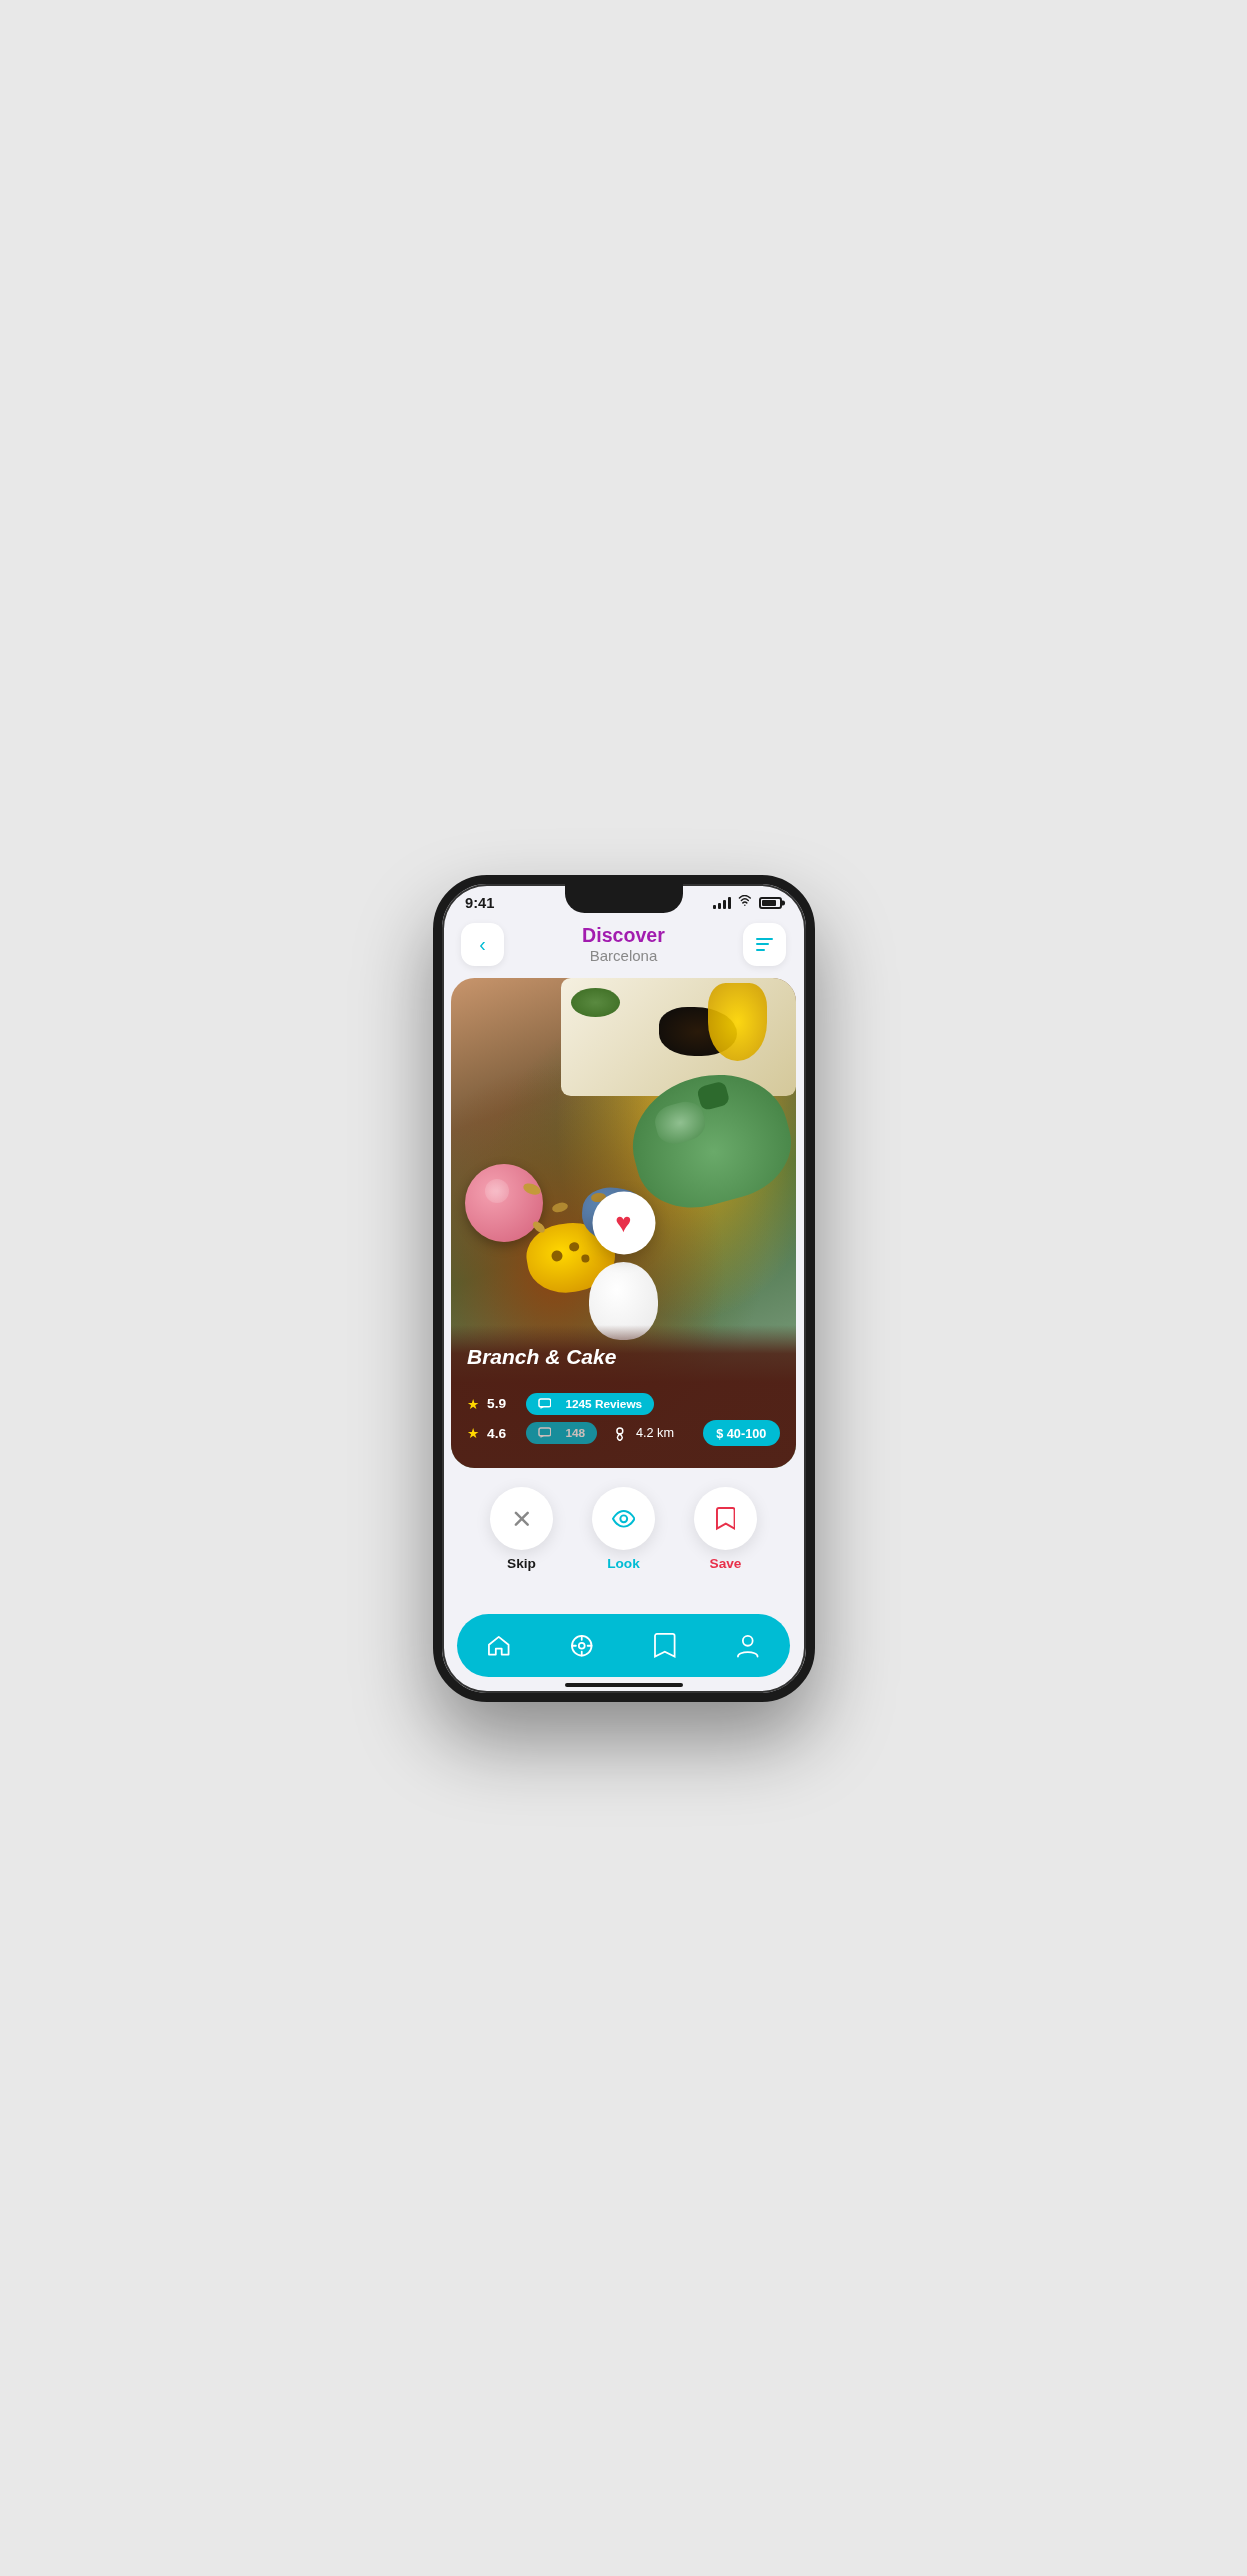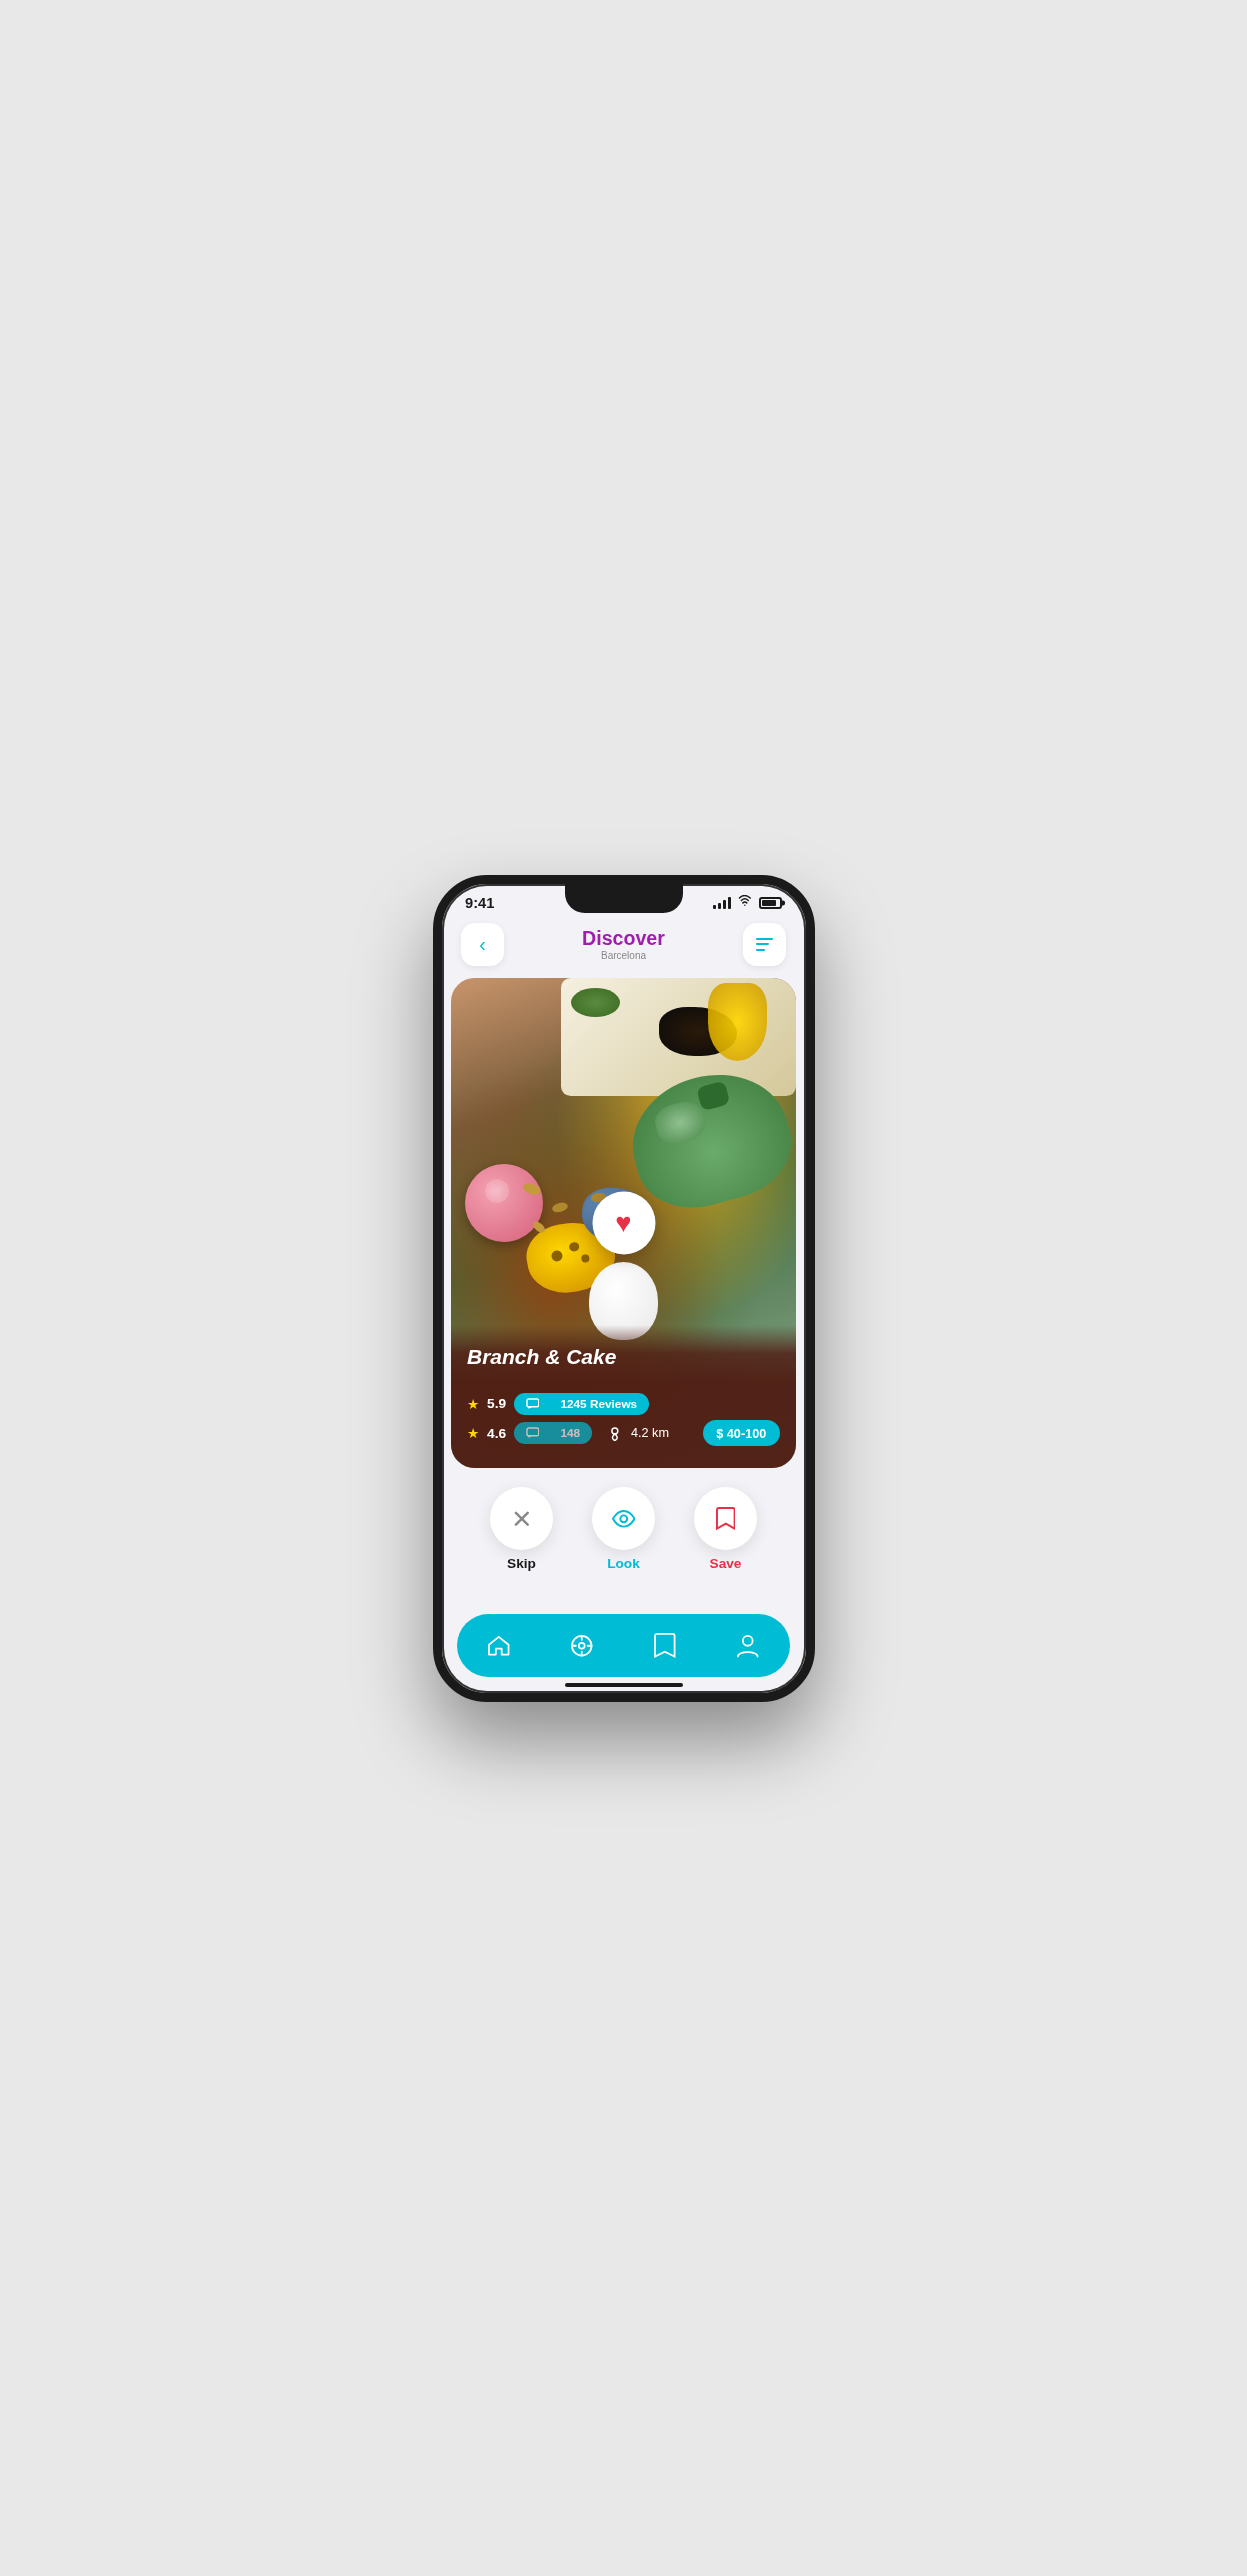--- a/index.html
+++ b/index.html
@@ -142,21 +142,21 @@
       text-align: center;
     }
 
     .header-title {
       font-size: 19.6px;
       font-weight: 700;
       color: #a21caf;
     }
 
     .header-subtitle {
-      font-size: 10px;
+      font-size: 15px;
       color: #888;
       font-weight: 400;
     }
 
     .filter-btn {
       width: 43px;
       height: 43px;
       background: white;
       border-radius: 13.7px;
       display: flex;
@@ -245,21 +245,22 @@
       font-size: 13.7px;
       font-weight: 600;
     }
 
     .reviews-badge {
       background: #00BCD4;
       border-radius: 19.6px;
       padding: 3.9px 11.8px;
       display: flex;
       align-items: center;
-      gap: 21px;
+      gap: 14px;
+      margin-left: 12px;
     }
 
     .reviews-badge-text {
       color: white;
       font-size: 11.8px;
       font-weight: 600;
     }
 
     .distance-text {
       color: white;

